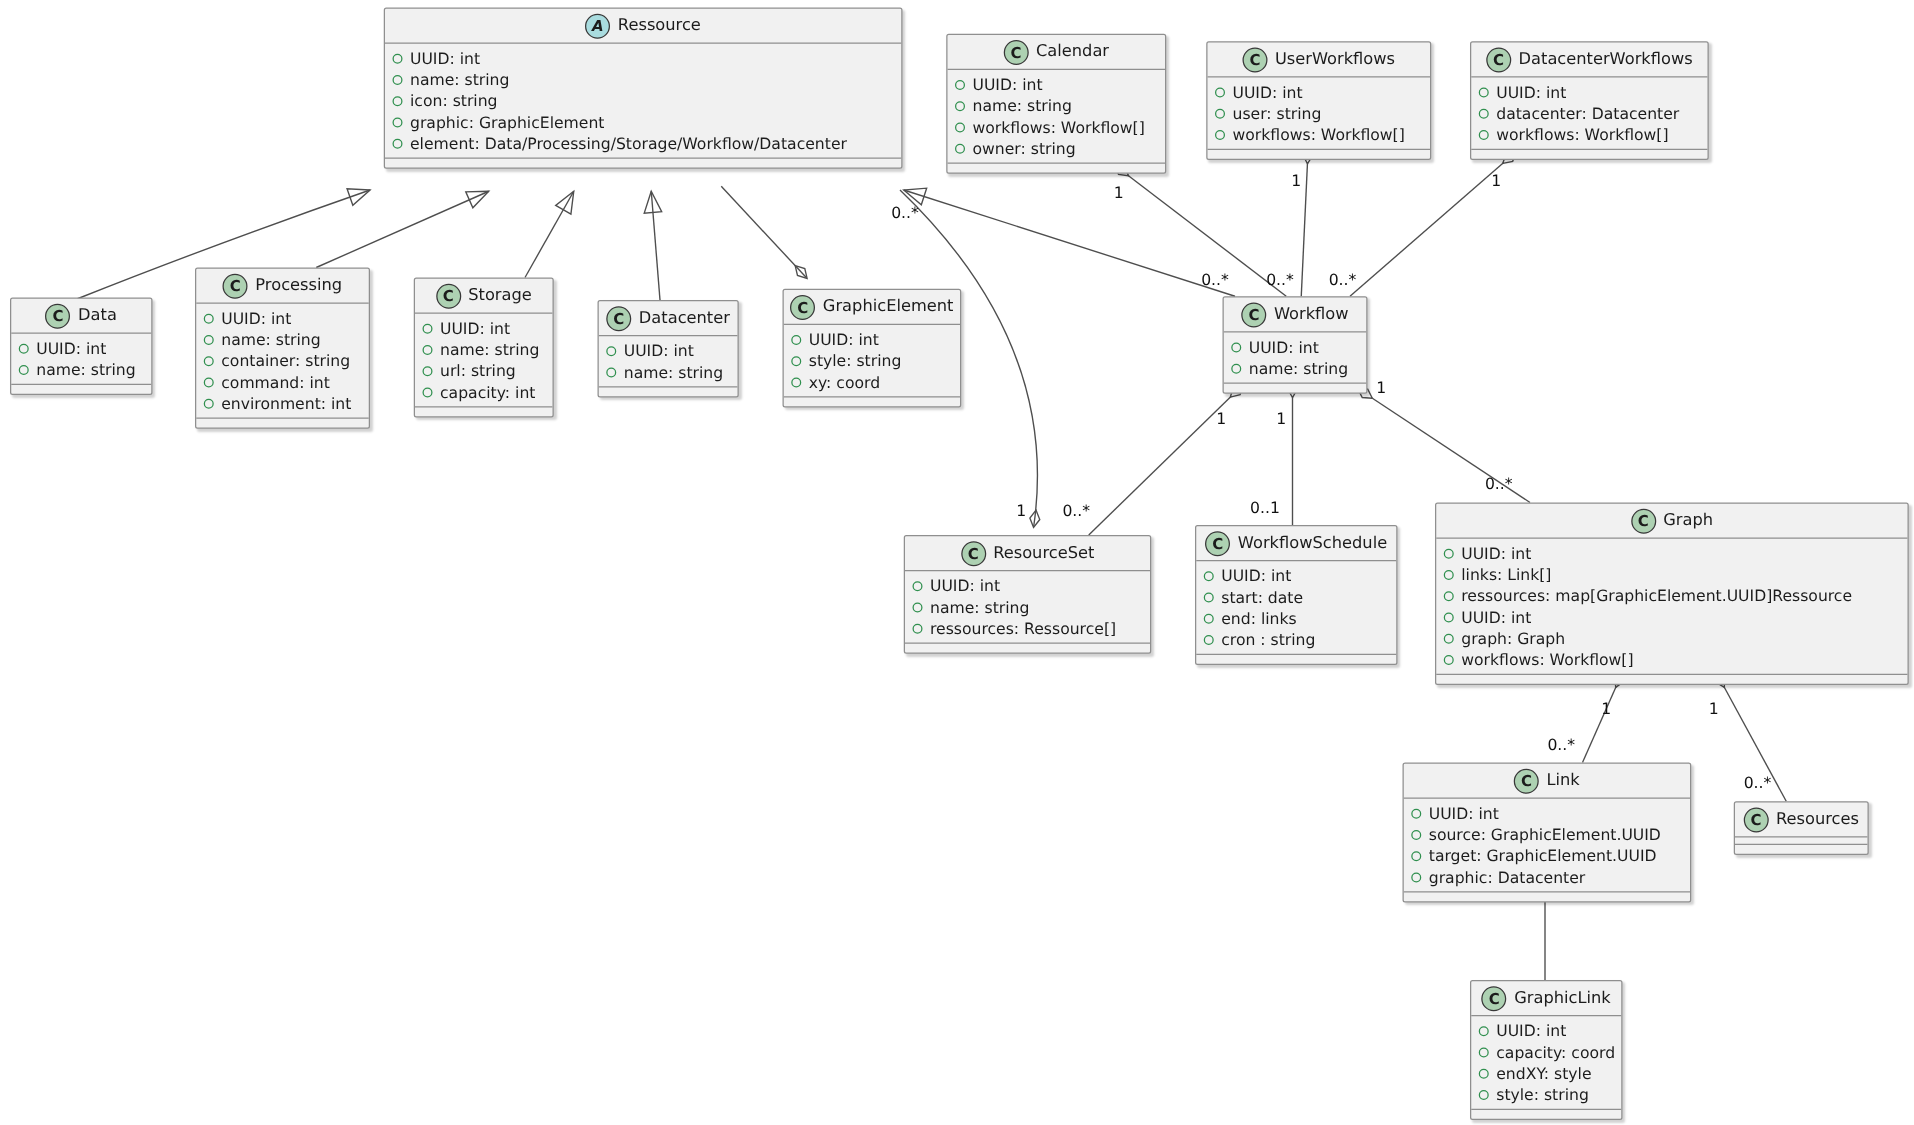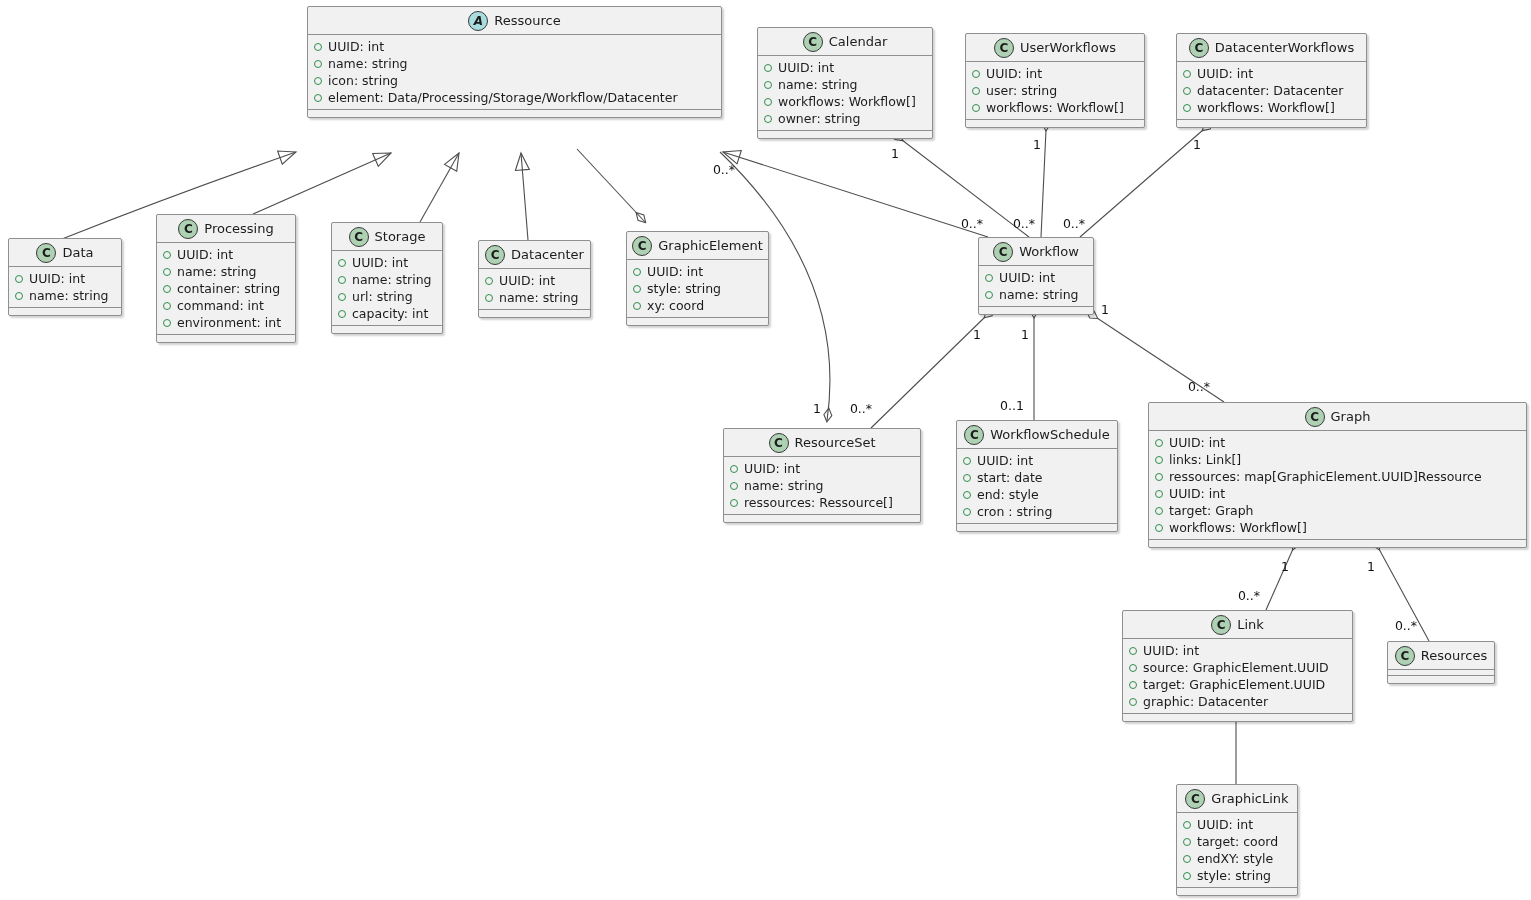--- a/index.html
+++ b/index.html
@@ -96,20 +96,24 @@
           <div class="attr-row">
             <span class="field-ring"></span>
             <span>name: string</span>
           </div>
           <div class="attr-row">
             <span class="field-ring"></span>
             <span>icon: string</span>
           </div>
           <div class="attr-row">
             <span class="field-ring"></span>
+            <span>graphic: GraphicElement</span>
+          </div>
+          <div class="attr-row">
+            <span class="field-ring"></span>
             <span>element: Data/Processing/Storage/Workflow/Datacenter</span>
           </div>
         </div>
         <div class="uml-methods"></div>
       </div>
       <div class="uml-class" style="left: 757px; top: 27px; width: 174px;">
         <div class="uml-title">
           <span class="icon-circle">C</span>
           <span class="cname">Calendar</span>
         </div>
@@ -331,21 +335,21 @@
           <div class="attr-row">
             <span class="field-ring"></span>
             <span>UUID: int</span>
           </div>
           <div class="attr-row">
             <span class="field-ring"></span>
             <span>start: date</span>
           </div>
           <div class="attr-row">
             <span class="field-ring"></span>
-            <span>end: style</span>
+            <span>end: links</span>
           </div>
           <div class="attr-row">
             <span class="field-ring"></span>
             <span>cron : string</span>
           </div>
         </div>
         <div class="uml-methods"></div>
       </div>
       <div class="uml-class" style="left: 1148px; top: 402px; width: 377px;">
         <div class="uml-title">
@@ -364,21 +368,21 @@
           <div class="attr-row">
             <span class="field-ring"></span>
             <span>ressources: map[GraphicElement.UUID]Ressource</span>
           </div>
           <div class="attr-row">
             <span class="field-ring"></span>
             <span>UUID: int</span>
           </div>
           <div class="attr-row">
             <span class="field-ring"></span>
-            <span>target: Graph</span>
+            <span>graph: Graph</span>
           </div>
           <div class="attr-row">
             <span class="field-ring"></span>
             <span>workflows: Workflow[]</span>
           </div>
         </div>
         <div class="uml-methods"></div>
       </div>
       <div class="uml-class" style="left: 1122px; top: 610px; width: 229px;">
         <div class="uml-title">
@@ -418,21 +422,21 @@
           <span class="icon-circle">C</span>
           <span class="cname">GraphicLink</span>
         </div>
         <div class="uml-attrs">
           <div class="attr-row">
             <span class="field-ring"></span>
             <span>UUID: int</span>
           </div>
           <div class="attr-row">
             <span class="field-ring"></span>
-            <span>target: coord</span>
+            <span>capacity: coord</span>
           </div>
           <div class="attr-row">
             <span class="field-ring"></span>
             <span>endXY: style</span>
           </div>
           <div class="attr-row">
             <span class="field-ring"></span>
             <span>style: string</span>
           </div>
         </div>

